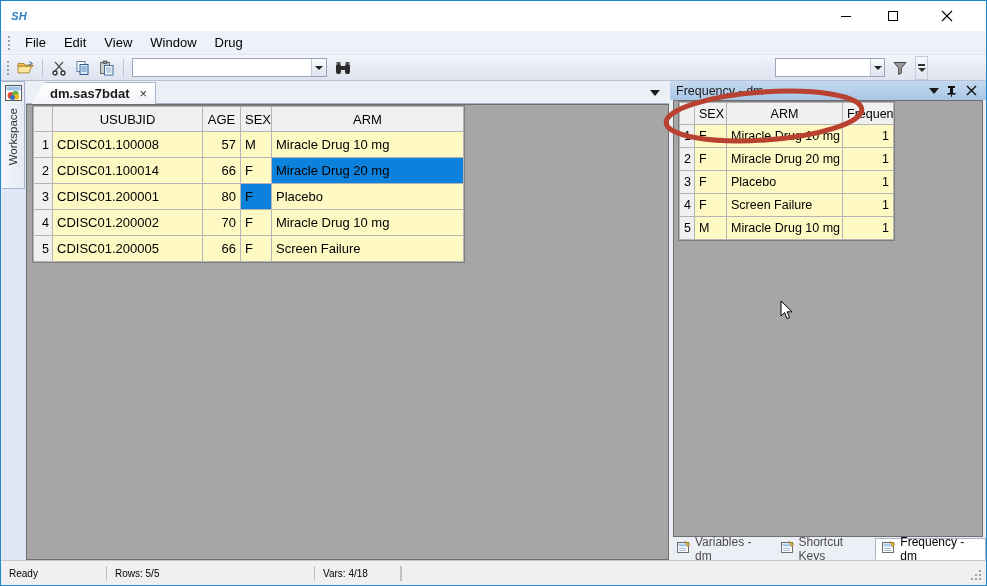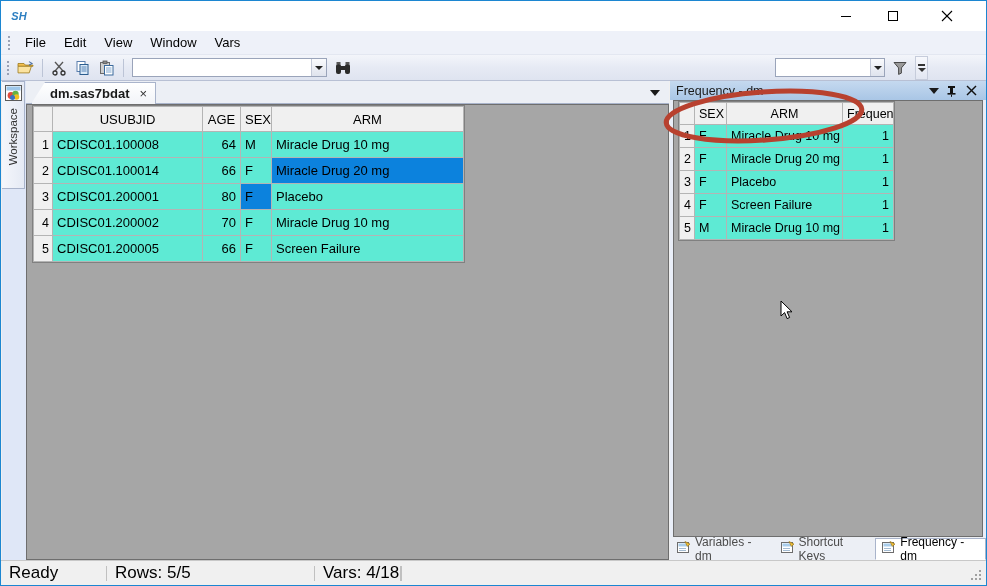--- a/index.html
+++ b/index.html
@@ -165,21 +165,21 @@
   #doc-canvas {
     position: absolute; left: 0; top: 23px;
     width: 643px; height: 456px;
     background: #a6a6a6;
     border: 1px solid #6e6e6e;
   }
 
   
   .grid {
     border-collapse: collapse;
-    background: #5eead4;
+    background: #fef9c3;
     table-layout: fixed;
   }
   .grid th, .grid td {
     border: 1px solid #b4b4b4;
     font-size: 13px;
     padding: 0 4px;
     height: 26px;
     color: #000;
     font-weight: normal;
     white-space: nowrap;
@@ -275,21 +275,21 @@
 
   
   #statusbar {
     position: absolute; left: 0; bottom: 0;
     width: 985px; height: 25px;
     background: #f0f0f0;
     border-top: 1px solid #c8c8c8;
     display: flex; align-items: center;
   }
   .status-cell {
-    font-size: 17px; color: #000; padding-left: 8px;
+    font-size: 10px; color: #000; padding-left: 8px;
     height: 16px; display: flex; align-items: center;
   }
   .status-sep { width: 1px; height: 15px; background: #c0c0c0; }
   #grip-resize {
     position: absolute; right: 3px; bottom: 3px;
     width: 12px; height: 12px;
   }
   #grip-resize i {
     position: absolute; width: 2px; height: 2px; background: #a0a0a0;
   }
@@ -341,21 +341,21 @@
     <div id="menu-grip">
       <i></i>
         <i></i>
         <i></i>
         <i></i>
     </div>
     <div class="menu-item">File</div>
     <div class="menu-item">Edit</div>
     <div class="menu-item">View</div>
     <div class="menu-item">Window</div>
-    <div class="menu-item">Vars</div>
+    <div class="menu-item">Drug</div>
   </div>
 
   <div id="toolbar">
     <div class="tb-grip">
         <i></i>
         <i></i>
         <i></i>
         <i></i>
       </div>
 
@@ -481,21 +481,21 @@
               <th>USUBJID</th>
               <th>AGE</th>
               <th>SEX</th>
               <th>ARM</th>
             </tr>
           </thead>
           <tbody>
             <tr>
               <td class="rownum">1</td>
               <td>CDISC01.100008</td>
-              <td class="num">64</td>
+              <td class="num">57</td>
               <td>M</td>
               <td>Miracle Drug 10 mg</td>
             </tr>
             <tr>
               <td class="rownum">2</td>
               <td>CDISC01.100014</td>
               <td class="num">66</td>
               <td>F</td>
               <td class="cell-sel">Miracle Drug 20 mg</td>
             </tr>

